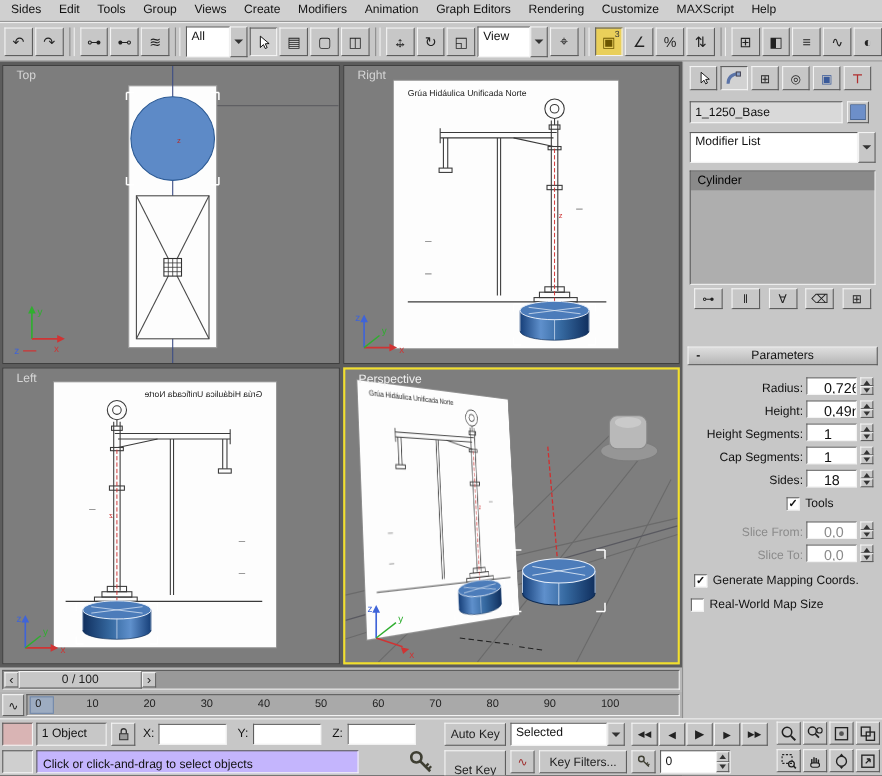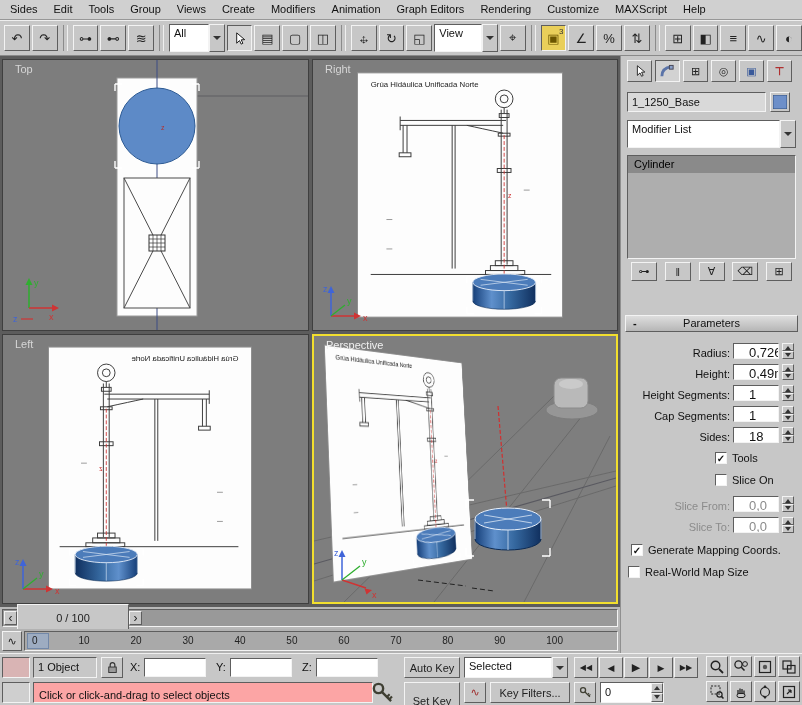--- a/index.html
+++ b/index.html
@@ -495,24 +495,20 @@
             </div>
           </div>
       </div>
 
       <div class="crow" style="padding-left:94px;margin-top:4px">
         <div class="cb">
             <span>✓</span>
           </div>
         <span>Tools</span>
       </div>
-      <div class="crow" style="padding-left:94px">
-        <div class="cb"></div>
-        <span>Slice On</span>
-      </div>
 
       <div class="prow">
         <span class="plabel dis">Slice From:</span>
         <div class="pfield s dis">0,0</div>
         <div class="spin">
             <div class="r">
               <span class="tri-u"></span>
             </div>
             <div class="r">
               <span class="tri-d"></span>
@@ -543,21 +539,21 @@
         <span>Real-World Map Size</span>
       </div>
     </div>
   </div>
 
   <div id="timeslider" class="abs">
     <div class="s" style="height:18px;background:#999;display:flex;align-items:center;padding:0 1px">
       <div class="r btn" style="width:13px;height:14px;font-size:12px">
           <span>‹</span>
         </div>
-      <div class="r btn" style="width:112px;height:28px">0 / 100</div>
+      <div class="r btn" style="width:112px;height:16px">0 / 100</div>
       <div class="r btn" style="width:13px;height:14px;font-size:12px">
           <span>›</span>
         </div>
     </div>
   </div>
 
   <div id="trackbar" class="abs">
     <div class="r btn" style="width:20px;height:20px;margin:0 2px">
         <span>∿</span>
       </div>
@@ -636,21 +632,21 @@
         </svg>
     </div>
     <div class="abs r btn nav" style="left:778px;top:2px">
       <svg width="16" height="16" viewBox="0 0 16 16">
           <rect x="2" y="2" width="8" height="8" fill="none" stroke="#222" stroke-width="1.2"></rect>
           <rect x="6.5" y="6.5" width="7.5" height="7.5" fill="none" stroke="#222" stroke-width="1.2"></rect>
         </svg>
     </div>
 
     <div class="abs s" style="left:2px;top:28px;width:28px;height:21px;background:#cfcfcf"></div>
-    <div class="abs s" style="left:33px;top:28px;width:340px;height:21px;padding:6px 5px;background:#fca5a5;overflow:hidden;white-space:nowrap">Click or click-and-drag to select objects</div>
+    <div class="abs s" style="left:33px;top:28px;width:293px;height:21px;padding:6px 5px;background:#c4b5fd;overflow:hidden;white-space:nowrap">Click or click-and-drag to select objects</div>
     <div class="abs btn" style="left:368px;top:26px;width:30px;height:26px">
       <svg width="24" height="24" viewBox="0 0 16 16">
           <use href="#ic-key"></use>
         </svg>
     </div>
     <div class="abs r btn" style="left:404px;top:28px;width:56px;height:37px">Set Key</div>
     <div class="abs r btn" style="left:464px;top:28px;width:22px;height:21px">
         <span style="color:#a03030">∿</span>
       </div>
     <div class="abs r btn" style="left:490px;top:28px;width:80px;height:21px">Key Filters...</div>

